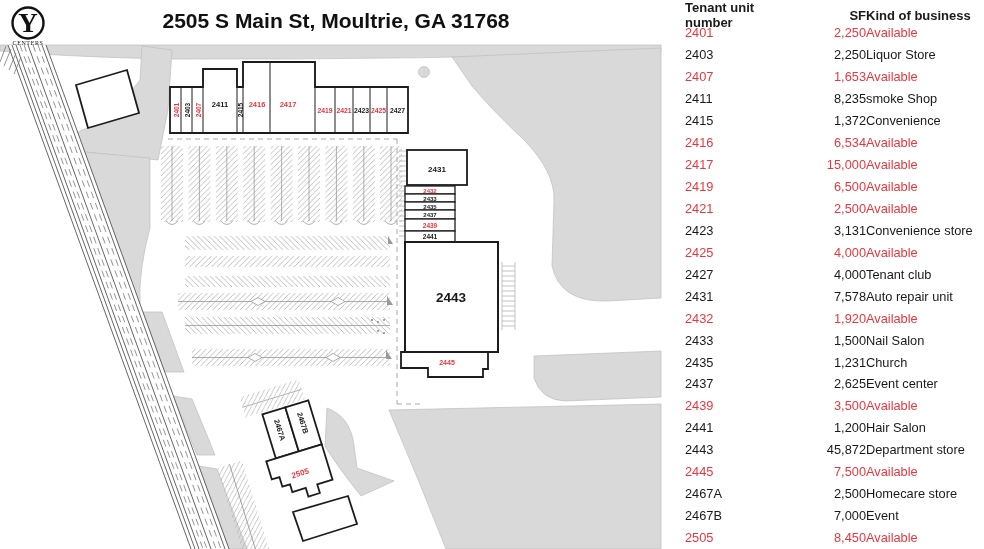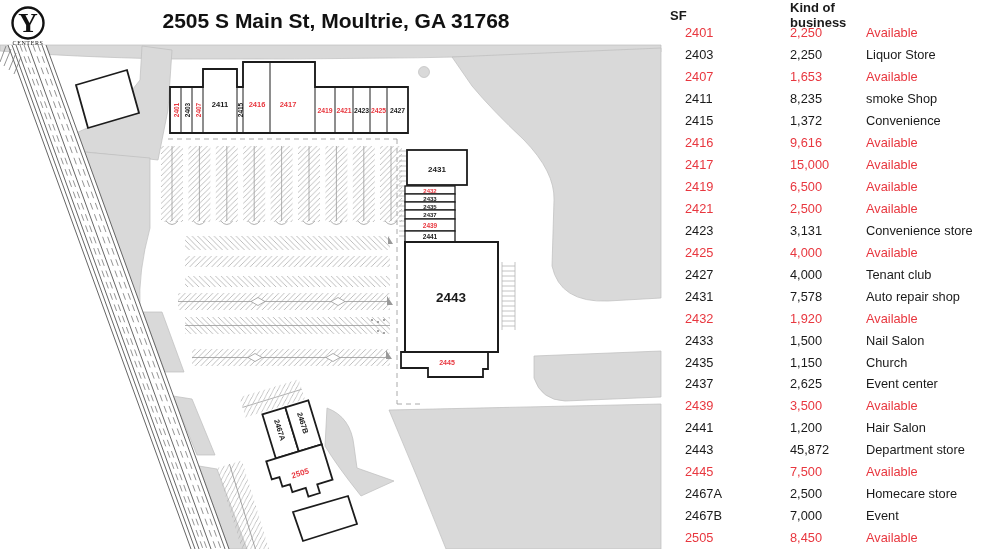--- a/index.html
+++ b/index.html
@@ -4,21 +4,21 @@
 <style>
   html,body{margin:0;padding:0;background:#fff;}
   body{width:984px;height:549px;position:relative;overflow:hidden;
        font-family:"Liberation Sans",sans-serif;color:#1a1a1a;}
   #map{position:absolute;left:0;top:0;}
   #panel{position:absolute;left:670px;top:0;width:314px;height:549px;}
   .thead,.trow{display:grid;grid-template-columns:120px 76px 118px;align-items:center;}
   .thead{height:22px;font-weight:bold;font-size:13px;}
   .trow{height:21.95px;font-size:12.8px;}
   .c-unit{padding-left:15px;text-align:left;}
-  .c-sf{text-align:left;}
+  .c-sf{text-align:right;}
   .c-biz{text-align:left;}
   .avail{color:var(--red,#e8373f);}
   svg text{font-family:"Liberation Sans",sans-serif;}
 </style>
 </head>
 <body>
 
 <svg id="map" width="670" height="549" viewBox="0 0 670 549">
   <defs>
     <pattern id="hNE" patternUnits="userSpaceOnUse" width="5.5" height="5.5">
@@ -196,20 +196,21 @@
     <text font-size="7.5" font-weight="bold" text-anchor="middle" transform="rotate(90 301 434)" x="301" y="436.5" fill="#1a1a1a">2467B</text>
     <text font-size="8" font-weight="bold" text-anchor="middle" x="284" y="484" fill="#e8373f">2505</text>
   </g>
 
   <path d="M76,85 L127,70 L139,113 L88,128 Z" fill="#fff" stroke="#1c1c1c" stroke-width="1.8"></path>
   <path d="M293,512 L348,496 L357,524 L303,541 Z" fill="#fff" stroke="#1c1c1c" stroke-width="1.8"></path>
 </svg>
 
 <div id="panel">
   <div class="thead">
+    <div class="c-unit">Tenant unit number</div>
     <div class="c-sf">SF</div>
     <div class="c-biz">Kind of business</div>
   </div>
   <div>
       <div class="trow avail">
     <div class="c-unit">2401</div>
     <div class="c-sf">2,250</div>
     <div class="c-biz">Available</div>
   </div>
       <div class="trow">
@@ -227,21 +228,21 @@
     <div class="c-sf">8,235</div>
     <div class="c-biz">smoke Shop</div>
   </div>
       <div class="trow">
     <div class="c-unit">2415</div>
     <div class="c-sf">1,372</div>
     <div class="c-biz">Convenience</div>
   </div>
       <div class="trow avail">
     <div class="c-unit">2416</div>
-    <div class="c-sf">9,616</div>
+    <div class="c-sf">6,534</div>
     <div class="c-biz">Available</div>
   </div>
       <div class="trow avail">
     <div class="c-unit">2417</div>
     <div class="c-sf">15,000</div>
     <div class="c-biz">Available</div>
   </div>
       <div class="trow avail">
     <div class="c-unit">2419</div>
     <div class="c-sf">6,500</div>
@@ -263,35 +264,35 @@
     <div class="c-biz">Available</div>
   </div>
       <div class="trow">
     <div class="c-unit">2427</div>
     <div class="c-sf">4,000</div>
     <div class="c-biz">Tenant club</div>
   </div>
       <div class="trow">
     <div class="c-unit">2431</div>
     <div class="c-sf">7,578</div>
-    <div class="c-biz">Auto repair shop</div>
+    <div class="c-biz">Auto repair unit</div>
   </div>
       <div class="trow avail">
     <div class="c-unit">2432</div>
     <div class="c-sf">1,920</div>
     <div class="c-biz">Available</div>
   </div>
       <div class="trow">
     <div class="c-unit">2433</div>
     <div class="c-sf">1,500</div>
     <div class="c-biz">Nail Salon</div>
   </div>
       <div class="trow">
     <div class="c-unit">2435</div>
-    <div class="c-sf">1,150</div>
+    <div class="c-sf">1,231</div>
     <div class="c-biz">Church</div>
   </div>
       <div class="trow">
     <div class="c-unit">2437</div>
     <div class="c-sf">2,625</div>
     <div class="c-biz">Event center</div>
   </div>
       <div class="trow avail">
     <div class="c-unit">2439</div>
     <div class="c-sf">3,500</div>

